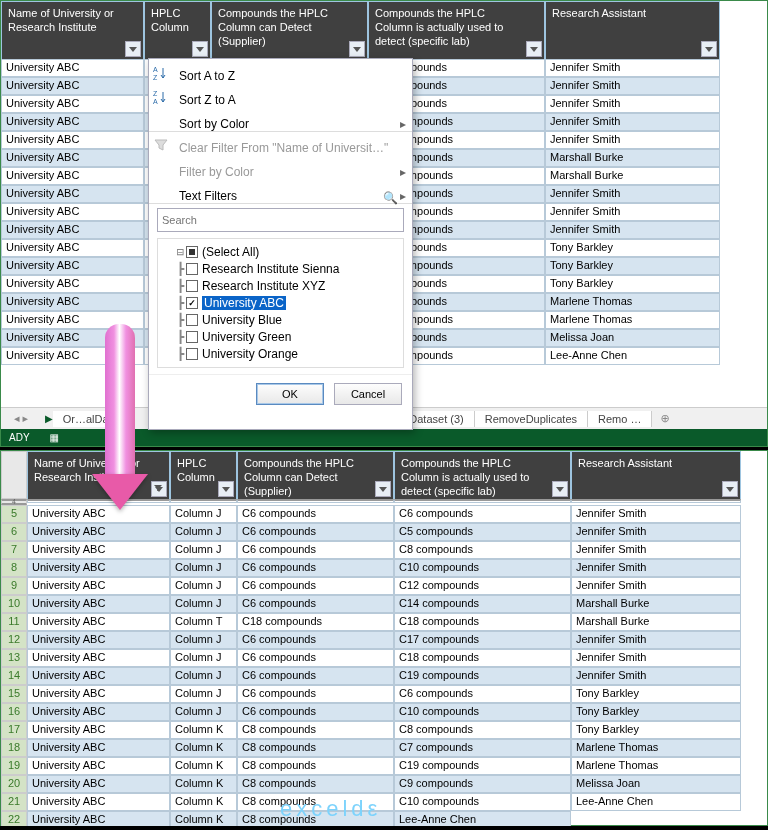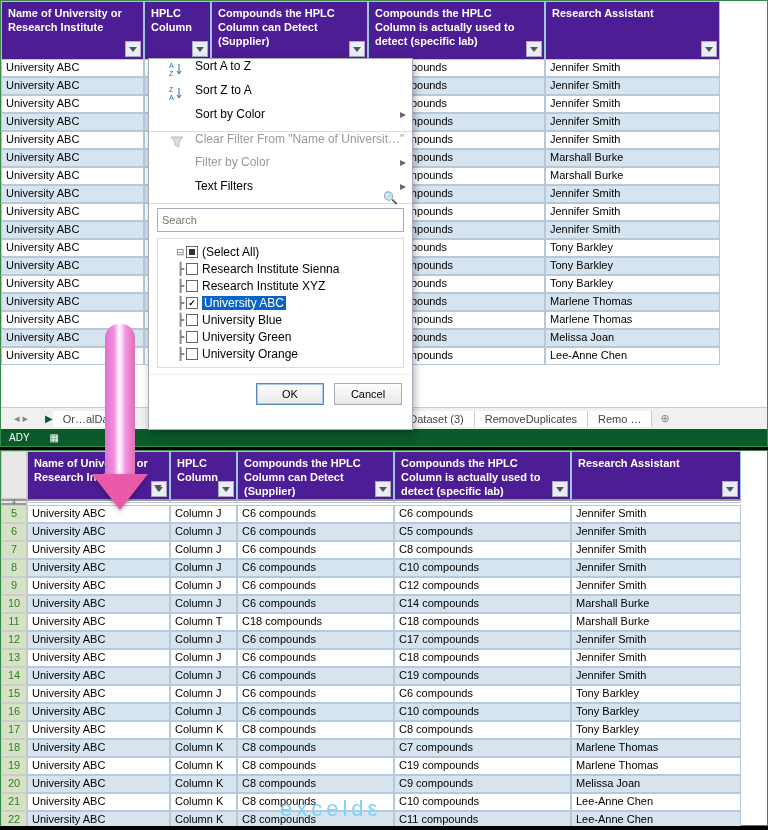--- a/index.html
+++ b/index.html
@@ -2,38 +2,38 @@
 <html><head>
 <meta charset="utf-8">
 <style>
   * { box-sizing: border-box; margin: 0; padding: 0; }
   body { font-family: "Segoe UI", Arial, sans-serif; font-size: 11px; background: #000; width: 768px; color: #000; }
   .panel { background: #fff; border: 1px solid #3a8a4a; position: relative; }
   .panel.top { height: 447px; }
   .panel.bottom { margin-top: 3px; height: 376px; }
   .grid { display: grid; grid-template-columns: 26px 143px 67px 157px 177px 170px; }
   .panel.top .grid { grid-template-columns: 143px 67px 157px 177px 175px; }
-  .hdr { background: #4c1d95; color: #fff; font-weight: 700; border: 1px solid #9ec5e0; border-bottom: none; padding: 4px 20px 2px 6px; height: 58px; position: relative; line-height: 14px; }
+  .hdr { background: #404040; color: #fff; font-weight: 400; border: 1px solid #9ec5e0; border-bottom: none; padding: 4px 20px 2px 6px; height: 58px; position: relative; line-height: 14px; }
   .hdr.short { height: 48px; }
   .filter-btn { position: absolute; right: 2px; bottom: 2px; width: 16px; height: 16px; background: #e8eef5; border: 1px solid #aab; display: flex; align-items: center; justify-content: center; cursor: pointer; }
   .filter-btn.applied::before { content: ""; position: absolute; left: 2px; top: 3px; width: 8px; height: 6px; background: linear-gradient(#555,#555); clip-path: polygon(0 0,100% 0,60% 60%,60% 100%,40% 100%,40% 60%); }
   .filter-btn::after { content: ""; width: 0; height: 0; border-left: 4px solid transparent; border-right: 4px solid transparent; border-top: 5px solid #555; }
   .rowhdr { background: #e8e8e8; border: 1px solid #ccc; text-align: center; padding: 1px 0; font-size: 11px; color: #666; }
   .rowhdr.sel { background: #d4e3c6; color: #3a7a2a; }
   .cell { border: 1px solid #b7c9d8; padding: 1px 4px; height: 18px; background: #fff; overflow: hidden; white-space: nowrap; }
   .cell.alt { background: #d6e4f0; }
   .statusbar { background: #0a5a2a; height: 17px; display: flex; align-items: center; padding-left: 8px; color: #fff; font-size: 10px; }
   .tabstrip { background: #f0f0f0; height: 22px; display: flex; align-items: center; border-top: 1px solid #ccc; }
   .tab { padding: 2px 10px; background: #fff; border-right: 1px solid #ccc; font-size: 11px; color: #444; }
   .tabnav { width: 40px; display: flex; justify-content: space-around; padding: 0 6px; color: #888; }
   .green-tri { color: #0a5a2a; font-size: 10px; margin-left: 4px; }
 
   
   .menu { position: absolute; left: 147px; top: 57px; width: 265px; background: #fff; border: 1px solid #aab; box-shadow: 2px 3px 8px rgba(0,0,0,0.3); z-index: 10; font-size: 12px; }
-  .menu-row { display: flex; align-items: flex-start; height: 24px; padding: 0 6px 0 16px; }
+  .menu-row { display: flex; align-items: flex-end; height: 24px; padding: 0 6px 0 0; }
   .menu-row.sep { border-top: 1px solid #ddd; }
   .menu-row.disabled { color: #999; }
   .menu-icon { width: 24px; height: 20px; display: flex; align-items: center; justify-content: center; margin-right: 6px; flex-shrink: 0; }
   .menu-arrow { margin-left: auto; color: #666; }
   .search-wrap { padding: 4px 8px; }
   .search-box { width: 100%; height: 24px; border: 1px solid #aab; padding: 0 18px 0 4px; font-size: 11px; color: #888; position: relative; }
   .search-lens { position: absolute; right: 14px; margin-top: -17px; color: #888; font-size: 12px; }
   .item-list { border: 1px solid #ddd; margin: 2px 8px 6px 8px; height: 130px; padding: 4px 2px; overflow: hidden; }
   .li { display: flex; align-items: center; height: 17px; padding-left: 4px; }
   .li .tree { color: #888; font-family: monospace; width: 20px; text-align: right; margin-right: 2px; }
@@ -380,19 +380,18 @@
       <div class="rowhdr sel">21</div>
       <div class="cell">University ABC</div>
       <div class="cell">Column K</div>
       <div class="cell">C8 compounds</div>
       <div class="cell">C10 compounds</div>
       <div class="cell">Lee-Anne Chen</div>
       <div class="rowhdr sel">22</div>
       <div class="cell alt">University ABC</div>
       <div class="cell alt">Column K</div>
       <div class="cell alt">C8 compounds</div>
-      <div class="cell alt">C11 compounds</div>
       <div class="cell alt">Lee-Anne Chen</div>
     </div>
 </div>
 
 <div class="watermark">exceldε</div>
 <div class="watermark-sub">EXCEL · DATA</div>
 
 </body></html>

